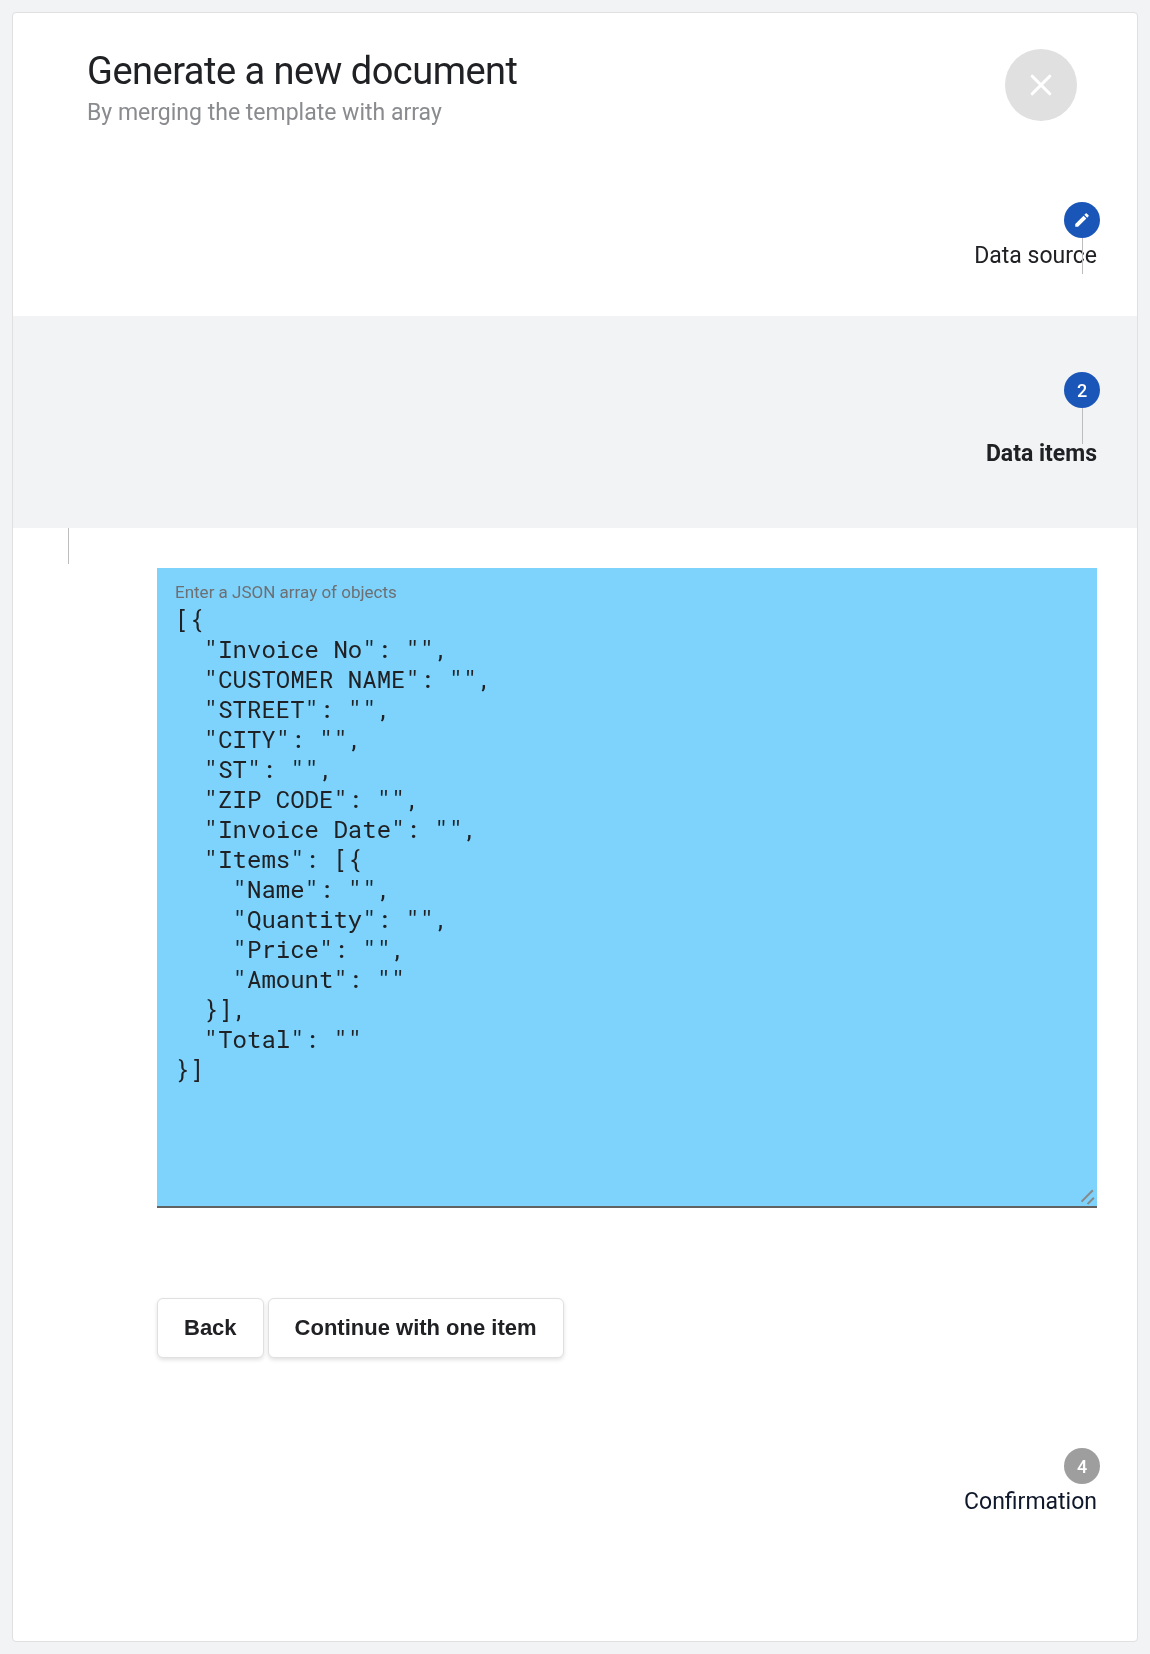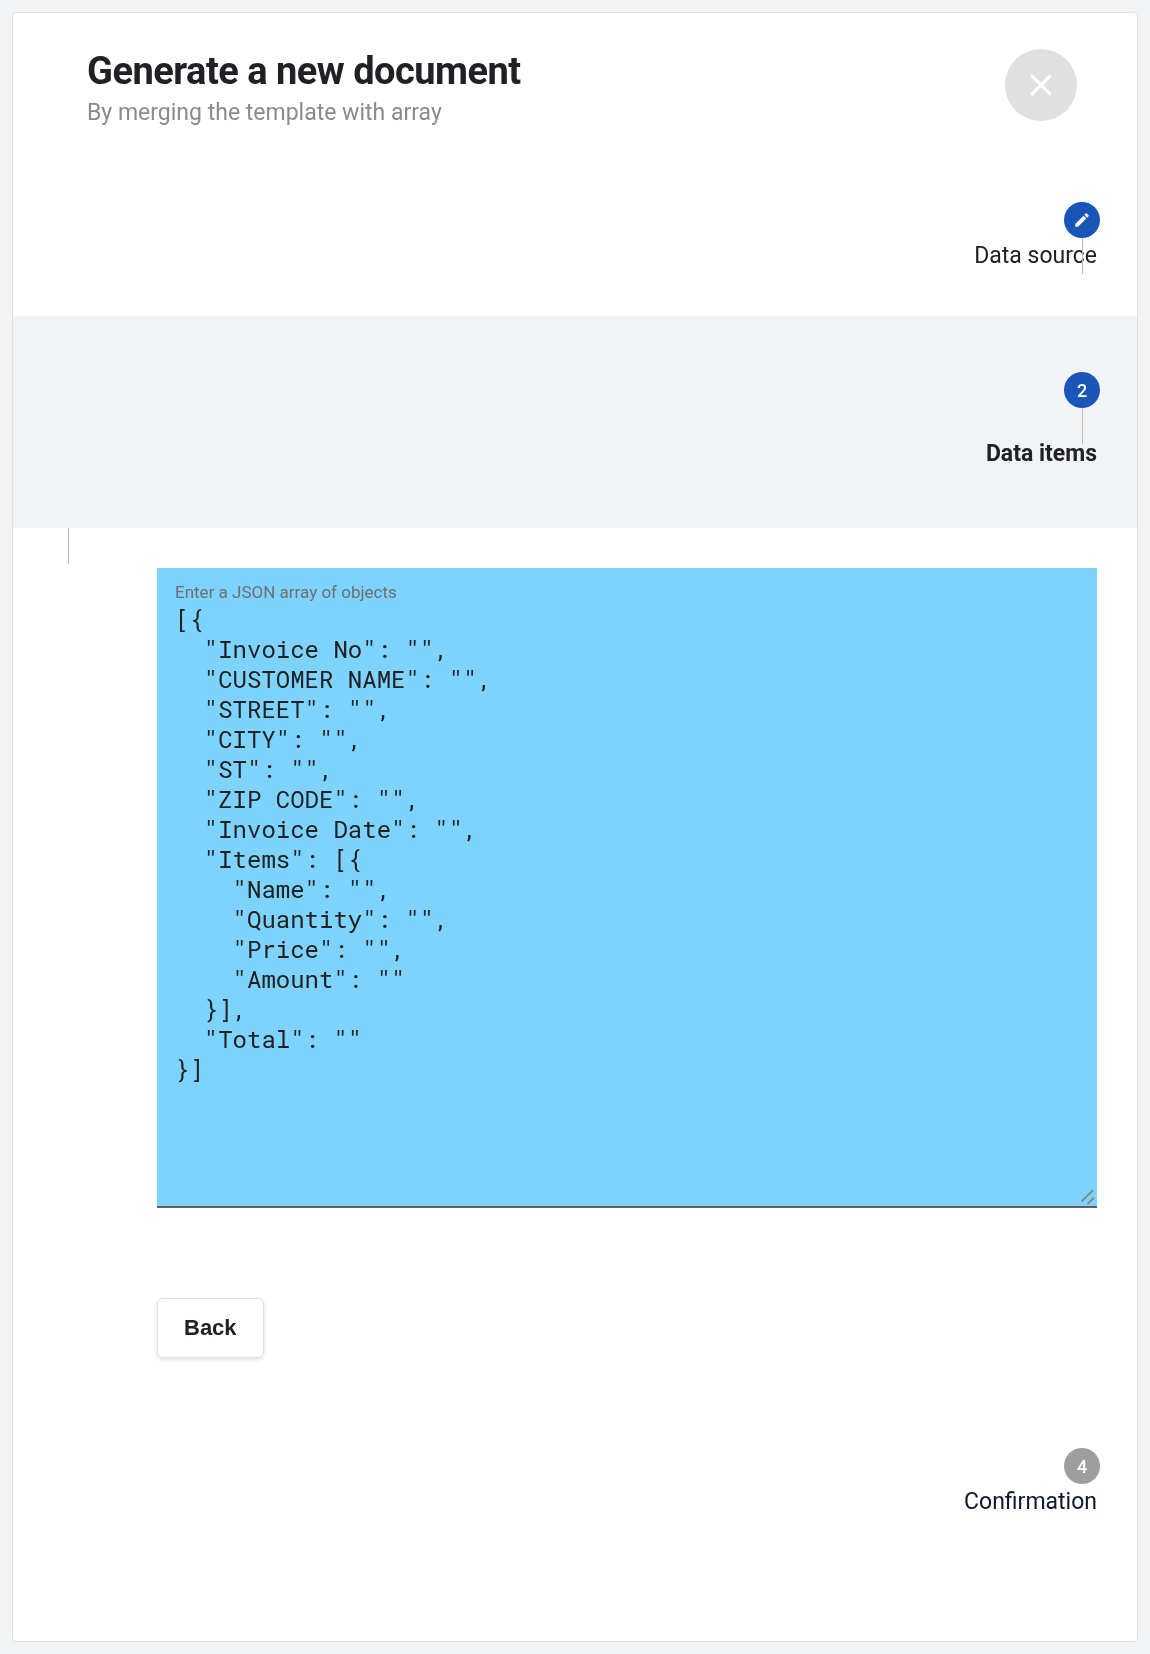--- a/index.html
+++ b/index.html
@@ -21,21 +21,21 @@
       flex-direction: column;
     }
     .dialog-header {
       padding: 36px 60px 28px 74px;
       display: flex;
       justify-content: space-between;
       align-items: flex-start;
     }
     .dialog-title {
       font-size: 38px;
-      font-weight: 700;
+      font-weight: 400;
       color: #202124;
       letter-spacing: -0.5px;
     }
     .dialog-subtitle {
       font-size: 23px;
       color: #898b8e;
       margin-top: 6px;
       font-weight: 400;
     }
     .close-btn {
@@ -226,20 +226,21 @@
     "Quantity": "",
     "Price": "",
     "Amount": ""
   }],
   "Total": ""
 }]</div>
           <div class="resize-handle"></div>
         </div>
         <div class="btn-row">
           <button class="btn">Back</button>
+          <button class="btn">Continue with one item</button>
         </div>
       </div>
     </div>
 
 
     <div class="step step-row-4">
       <div class="step-rail">
         <div class="step-circle inactive">4</div>
       </div>
       <div class="step-body">

